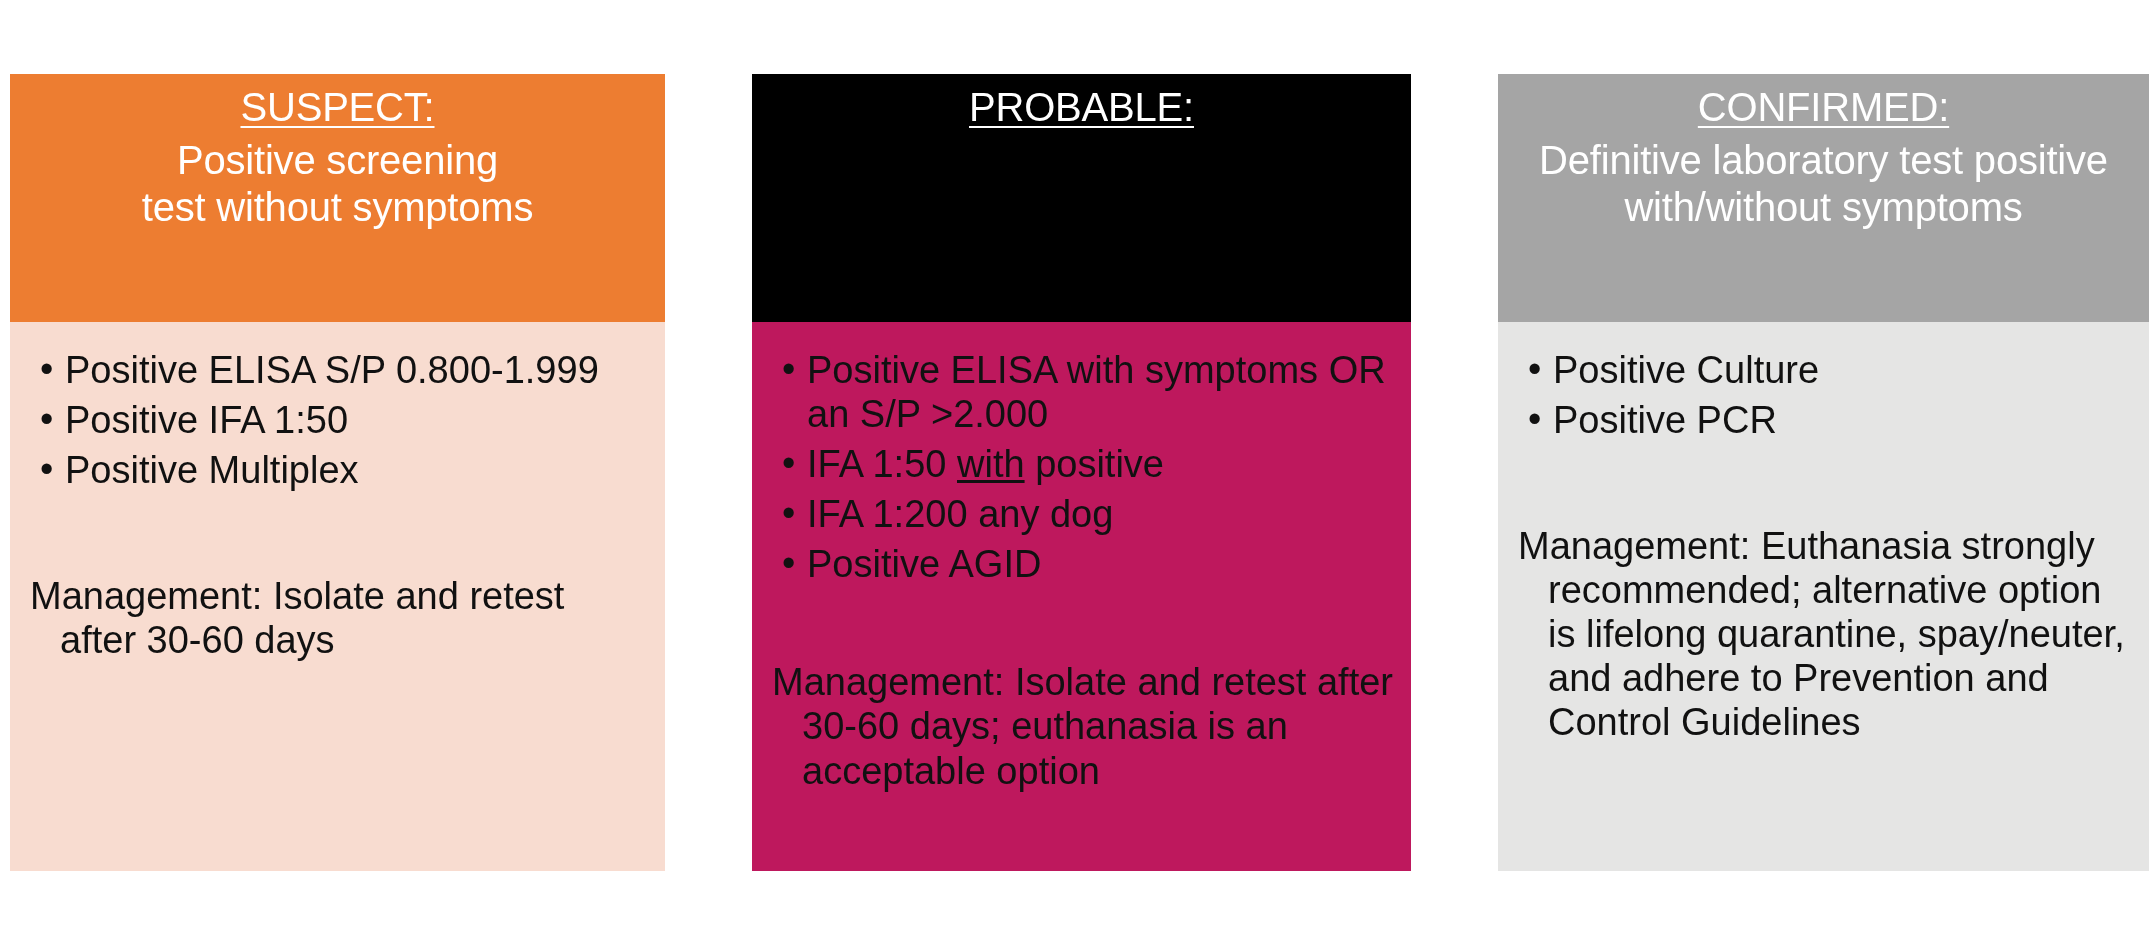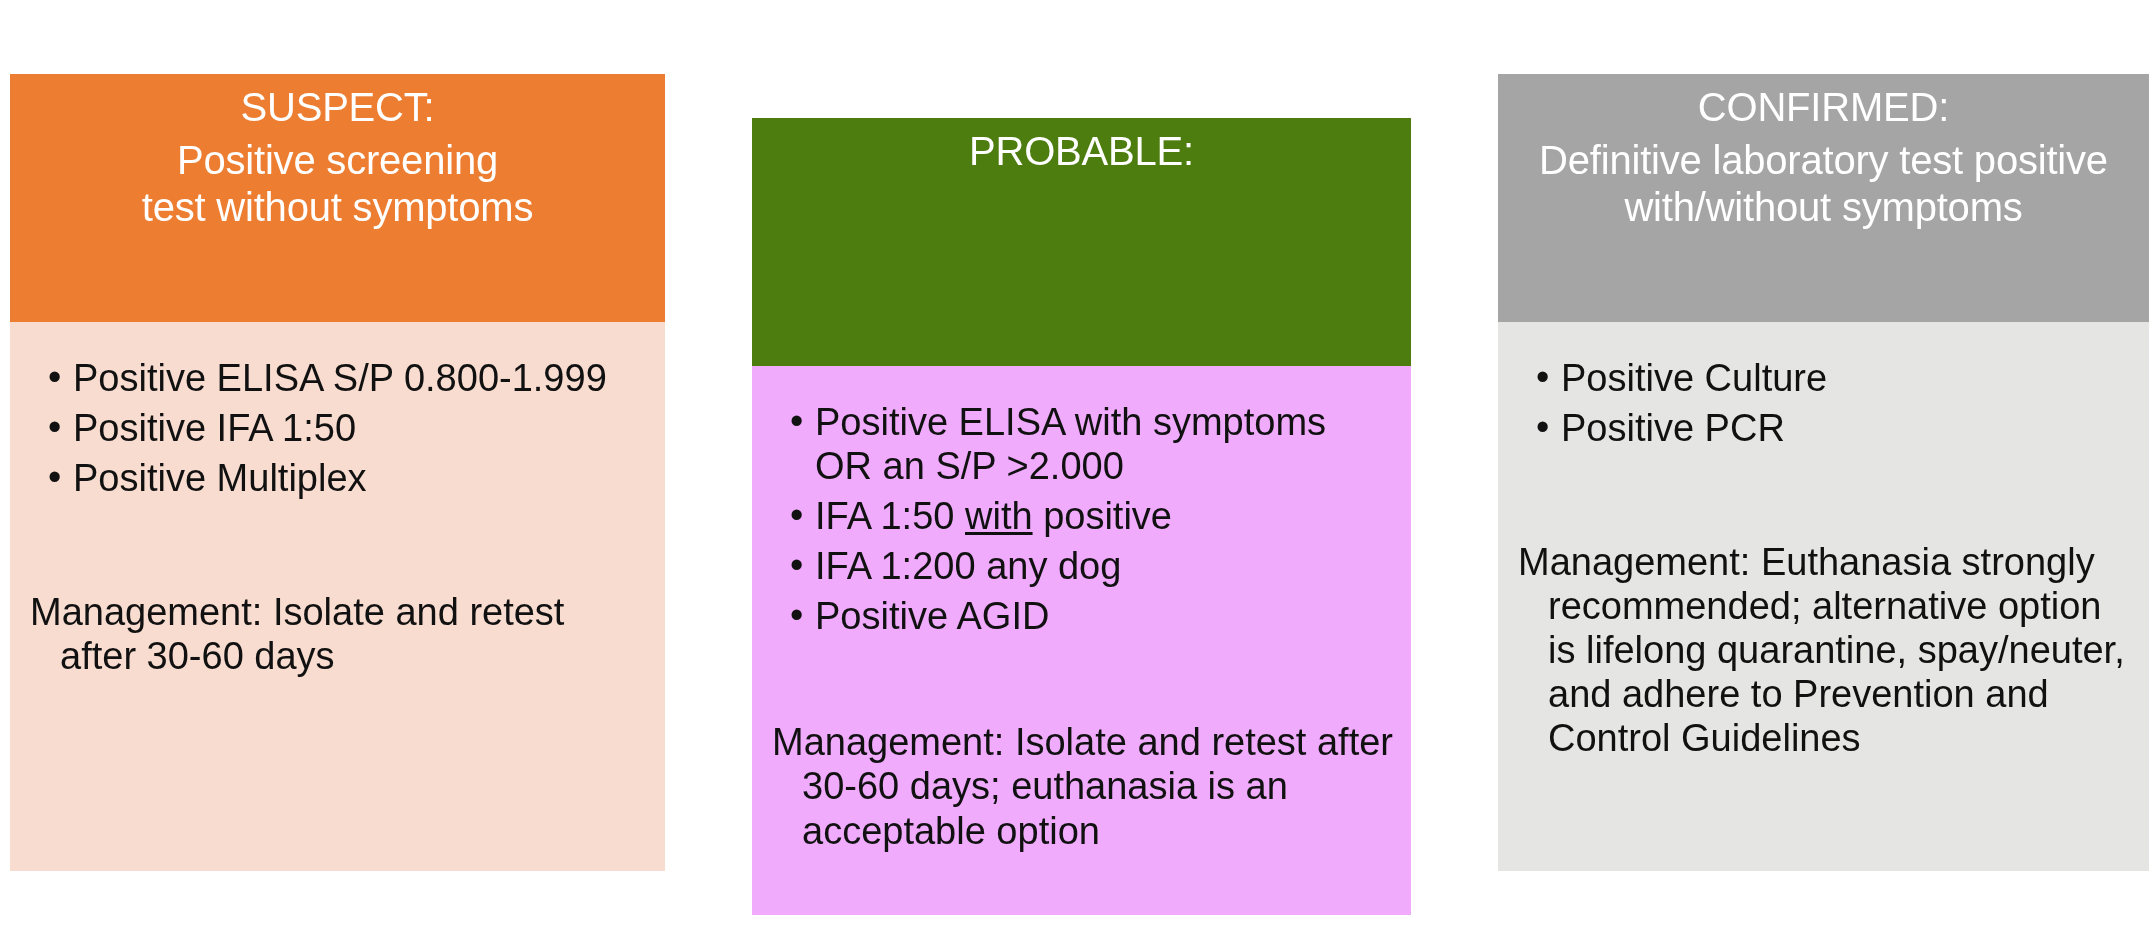--- a/index.html
+++ b/index.html
@@ -39,41 +39,42 @@
     line-height: 1.18;
     font-weight: 400;
     letter-spacing: -0.2px;
   }
   .col-1 .col-header { height: 248px; }
   .col-2 .col-header { height: 248px; }
   .col-3 .col-header { height: 248px; }
 
   .col-header .title {
     display: inline-block;
+    text-decoration: underline;
     text-underline-offset: 5px;
     text-decoration-thickness: 2px;
     margin-bottom: 6px;
   }
   .col-header .subtitle {
     display: block;
     white-space: pre-line;
   }
 
   .col-body {
     box-sizing: border-box;
     height: 549px;
     padding: 18px 16px 10px 20px;
     font-size: 38px;
     line-height: 1.16;
     color: #111111;
   }
 
   ul.bullets {
     list-style: none;
-    margin: 16px;
+    margin: 8px;
     padding: 0;
   }
   ul.bullets li {
     position: relative;
     padding-left: 27px;
     margin: 0 0 6px 0;
   }
   ul.bullets li::before {
     content: "\2022";
     position: absolute;
@@ -109,24 +110,24 @@
         <li>Positive ELISA S/P 0.800-1.999</li>
         <li>Positive IFA 1:50</li>
         <li>Positive Multiplex</li>
       </ul>
       <div class="spacer-lg"></div>
       <div class="mgmt">Management: Isolate and retest after 30-60 days</div>
     </div>
   </div>
 
   <div class="column col-2">
-    <div class="col-header" style="background:#4d7c0f;margin-top:44px;">
+    <div class="col-header" style="background:#000000;">
       <span class="title">PROBABLE:</span>
     </div>
-    <div class="col-body" style="background:#f0abfc;">
+    <div class="col-body" style="background:#be185d;">
       <ul class="bullets">
         <li>Positive ELISA with symptoms OR an S/P &gt;2.000</li>
         <li><span>IFA 1:50 </span><u>with</u><span> positive</span></li>
         <li>IFA 1:200 any dog</li>
         <li>Positive AGID</li>
       </ul>
       <div class="spacer-sm"></div>
       <div class="mgmt">Management: Isolate and retest after 30-60 days; euthanasia is an acceptable option</div>
     </div>
   </div>

